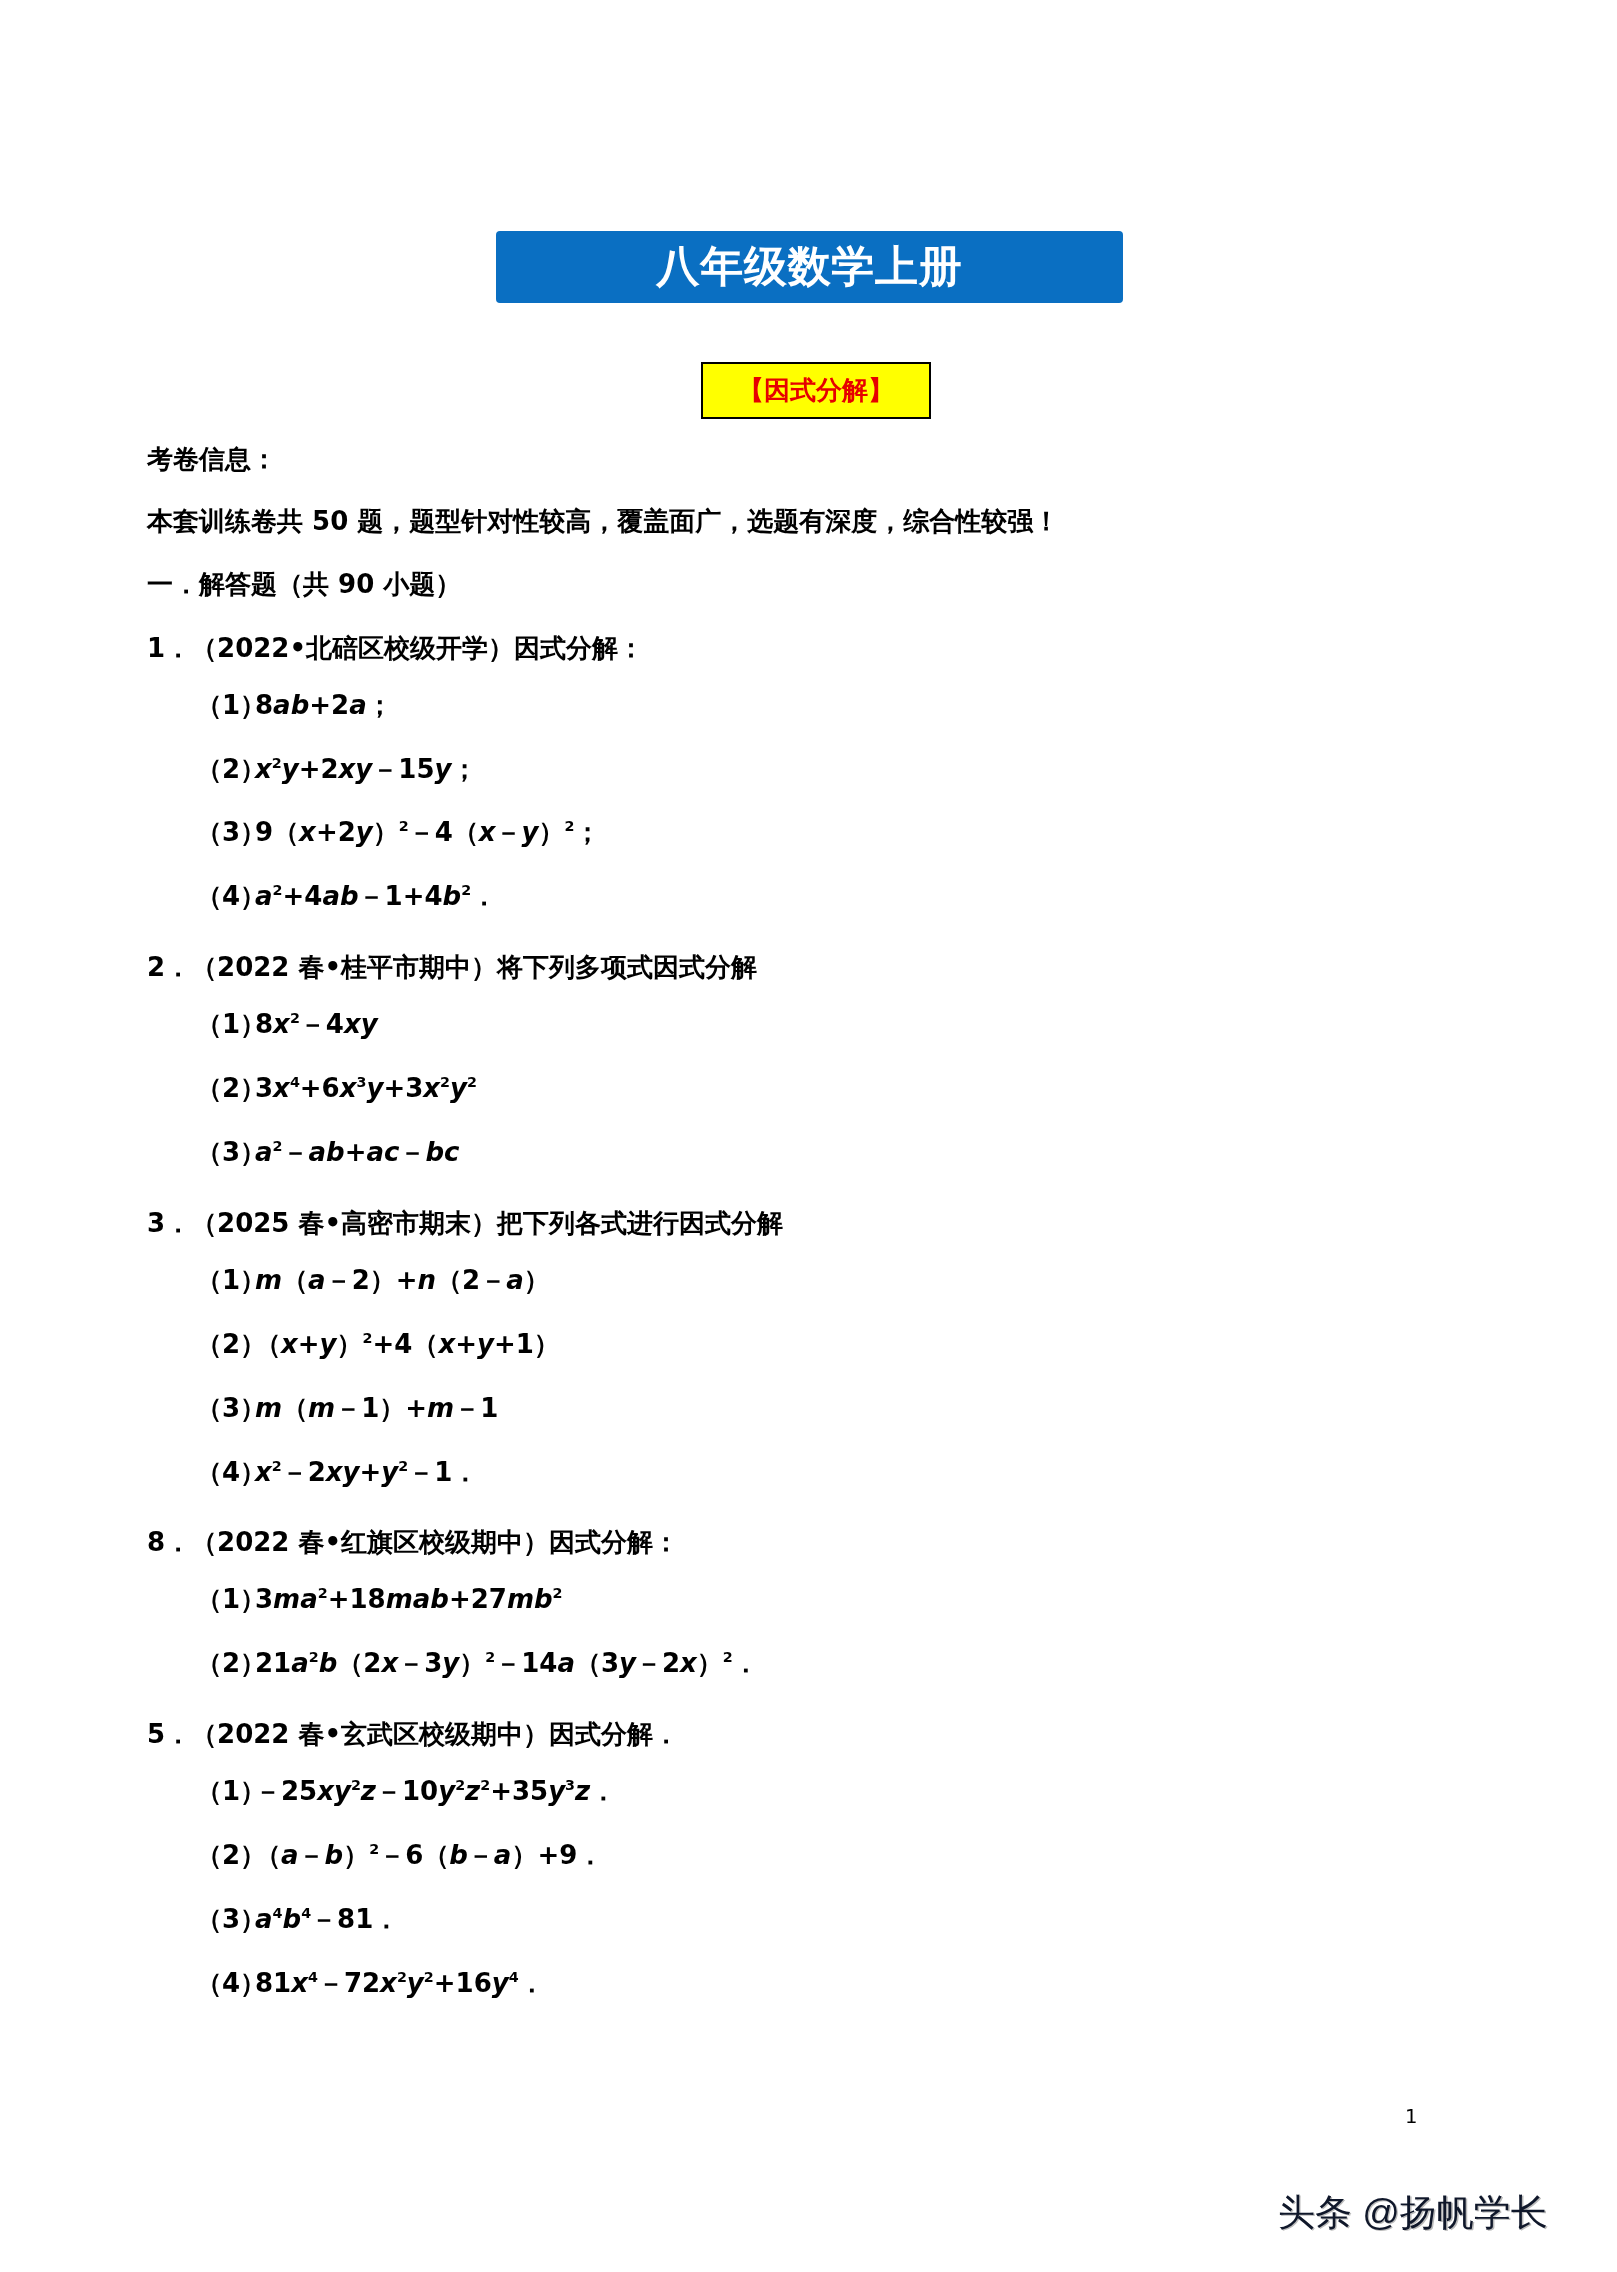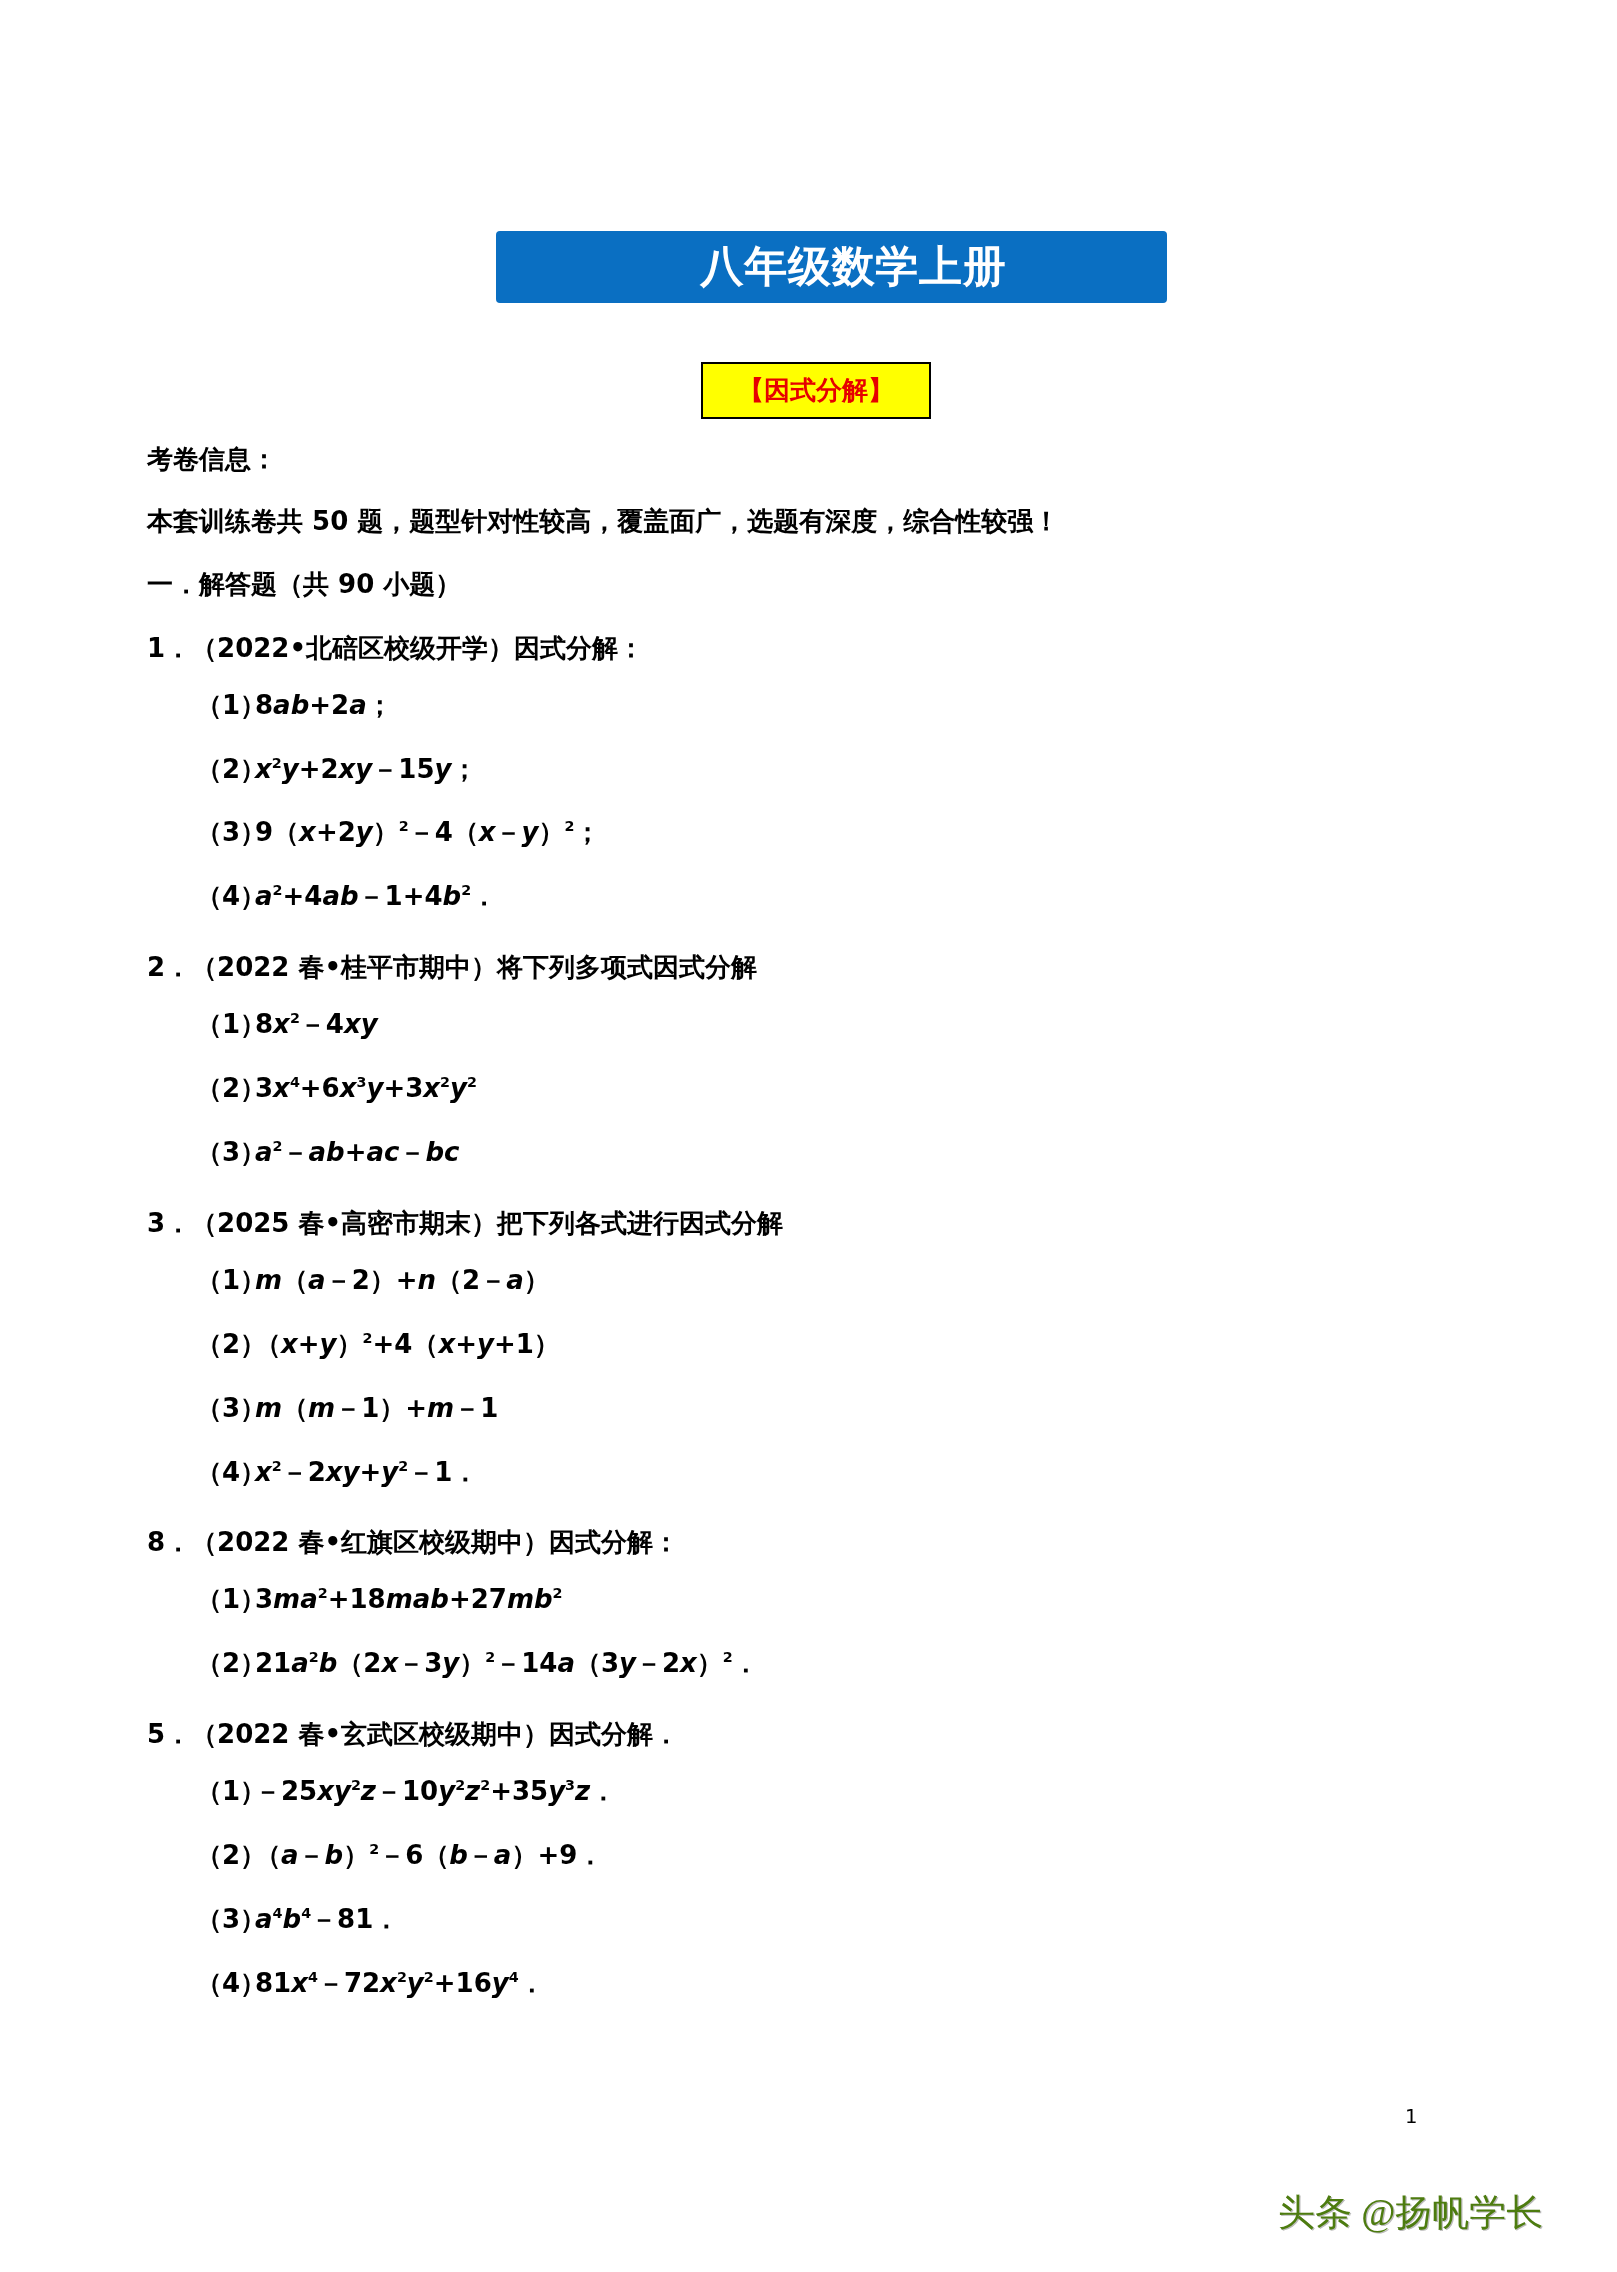--- a/index.html
+++ b/index.html
@@ -7,21 +7,20 @@
     width: 1618px; height: 2273px; position: relative; overflow: hidden;
     font-family: "Liberation Sans", "DejaVu Sans", sans-serif;
     color: #000;
   }
   .banner {
     position: absolute; left: 496px; top: 231px; width: 627px; height: 72px;
     background: #0a6fc2; border-radius: 3.9px;
     display: flex; align-items: center; justify-content: center;
     font-weight: bold; font-size: 43px; letter-spacing: 0.7px;
     font-family: "DejaVu Sans", sans-serif;
-    padding-left: 44px;
   }
   .banner .white { color: #ffffff; }
   .banner .orange { color: #e8731f; }
   .subtitle-box {
     position: absolute; left: 701px; top: 362px; width: 226px; height: 53px;
     background: #ffff00; border: 2.6px solid #000;
     display: flex; align-items: center; justify-content: center;
     color: #e60000; font-weight: bold; font-size: 26px;
     font-family: "DejaVu Sans", sans-serif;
   }
@@ -34,21 +33,21 @@
   .sub { left: 196px; }
   .sub .label { display: inline-block; width: 59px; }
   .expr i { font-style: italic; }
   .expr sup { font-size: 14.3px; vertical-align: 10.4px; line-height: 0; }
   .page-num {
     position: absolute; left: 1405px; top: 2105px; font-size: 19.6px;
     font-family: "DejaVu Sans", sans-serif;
   }
   .watermark {
     position: absolute; left: 1278px; top: 2188px; font-size: 37px;
-    color: #4d7c0f; font-family: Liberation Serif, serif;
+    color: #0f172a; font-family: Liberation Sans, sans-serif;
     text-shadow: 1.3px 1.3px 0 #bbb;
   }
 </style>
 </head>
 <body>
 
 <div class="banner">
   <span class="white">八年级数学上册</span>
 </div>
 

